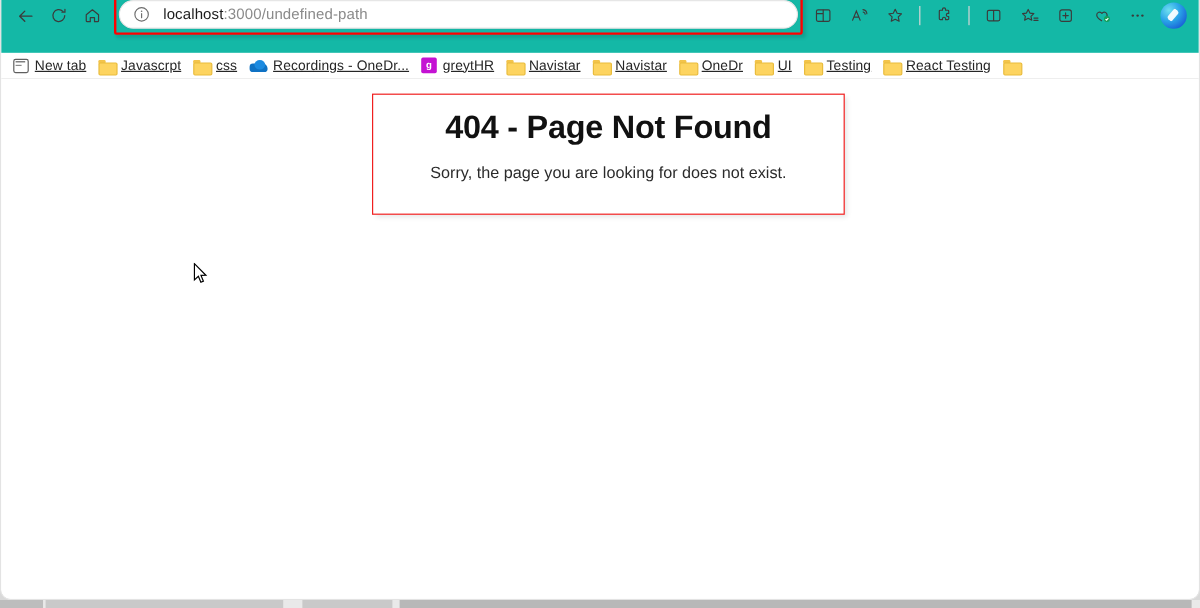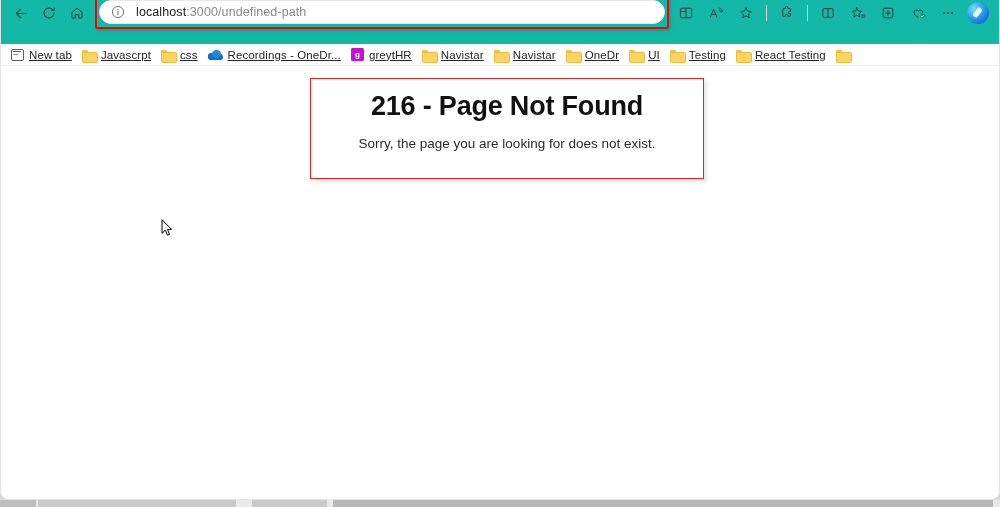--- a/index.html
+++ b/index.html
@@ -441,21 +441,21 @@
     <div class="bm">
       <span class="folder-ico"></span>
 
     </div>
 
   </div>
 
   <div class="page">
 
     <div class="notfound-box">
-      <h1 class="nf-title">216 - Page Not Found</h1>
+      <h1 class="nf-title">404 - Page Not Found</h1>
       <p class="nf-sub">Sorry, the page you are looking for does not exist.</p>
     </div>
 
     <svg class="cursor" viewBox="0 0 12 18">
       <path d="M1 0.7L1 14.3L4.3 11.2L6.4 16.2L8.5 15.3L6.5 10.5L10.6 10.4Z" fill="#ffffff" stroke="#000000" stroke-width="1"></path>
     </svg>
 
   </div>
 </div>
 

